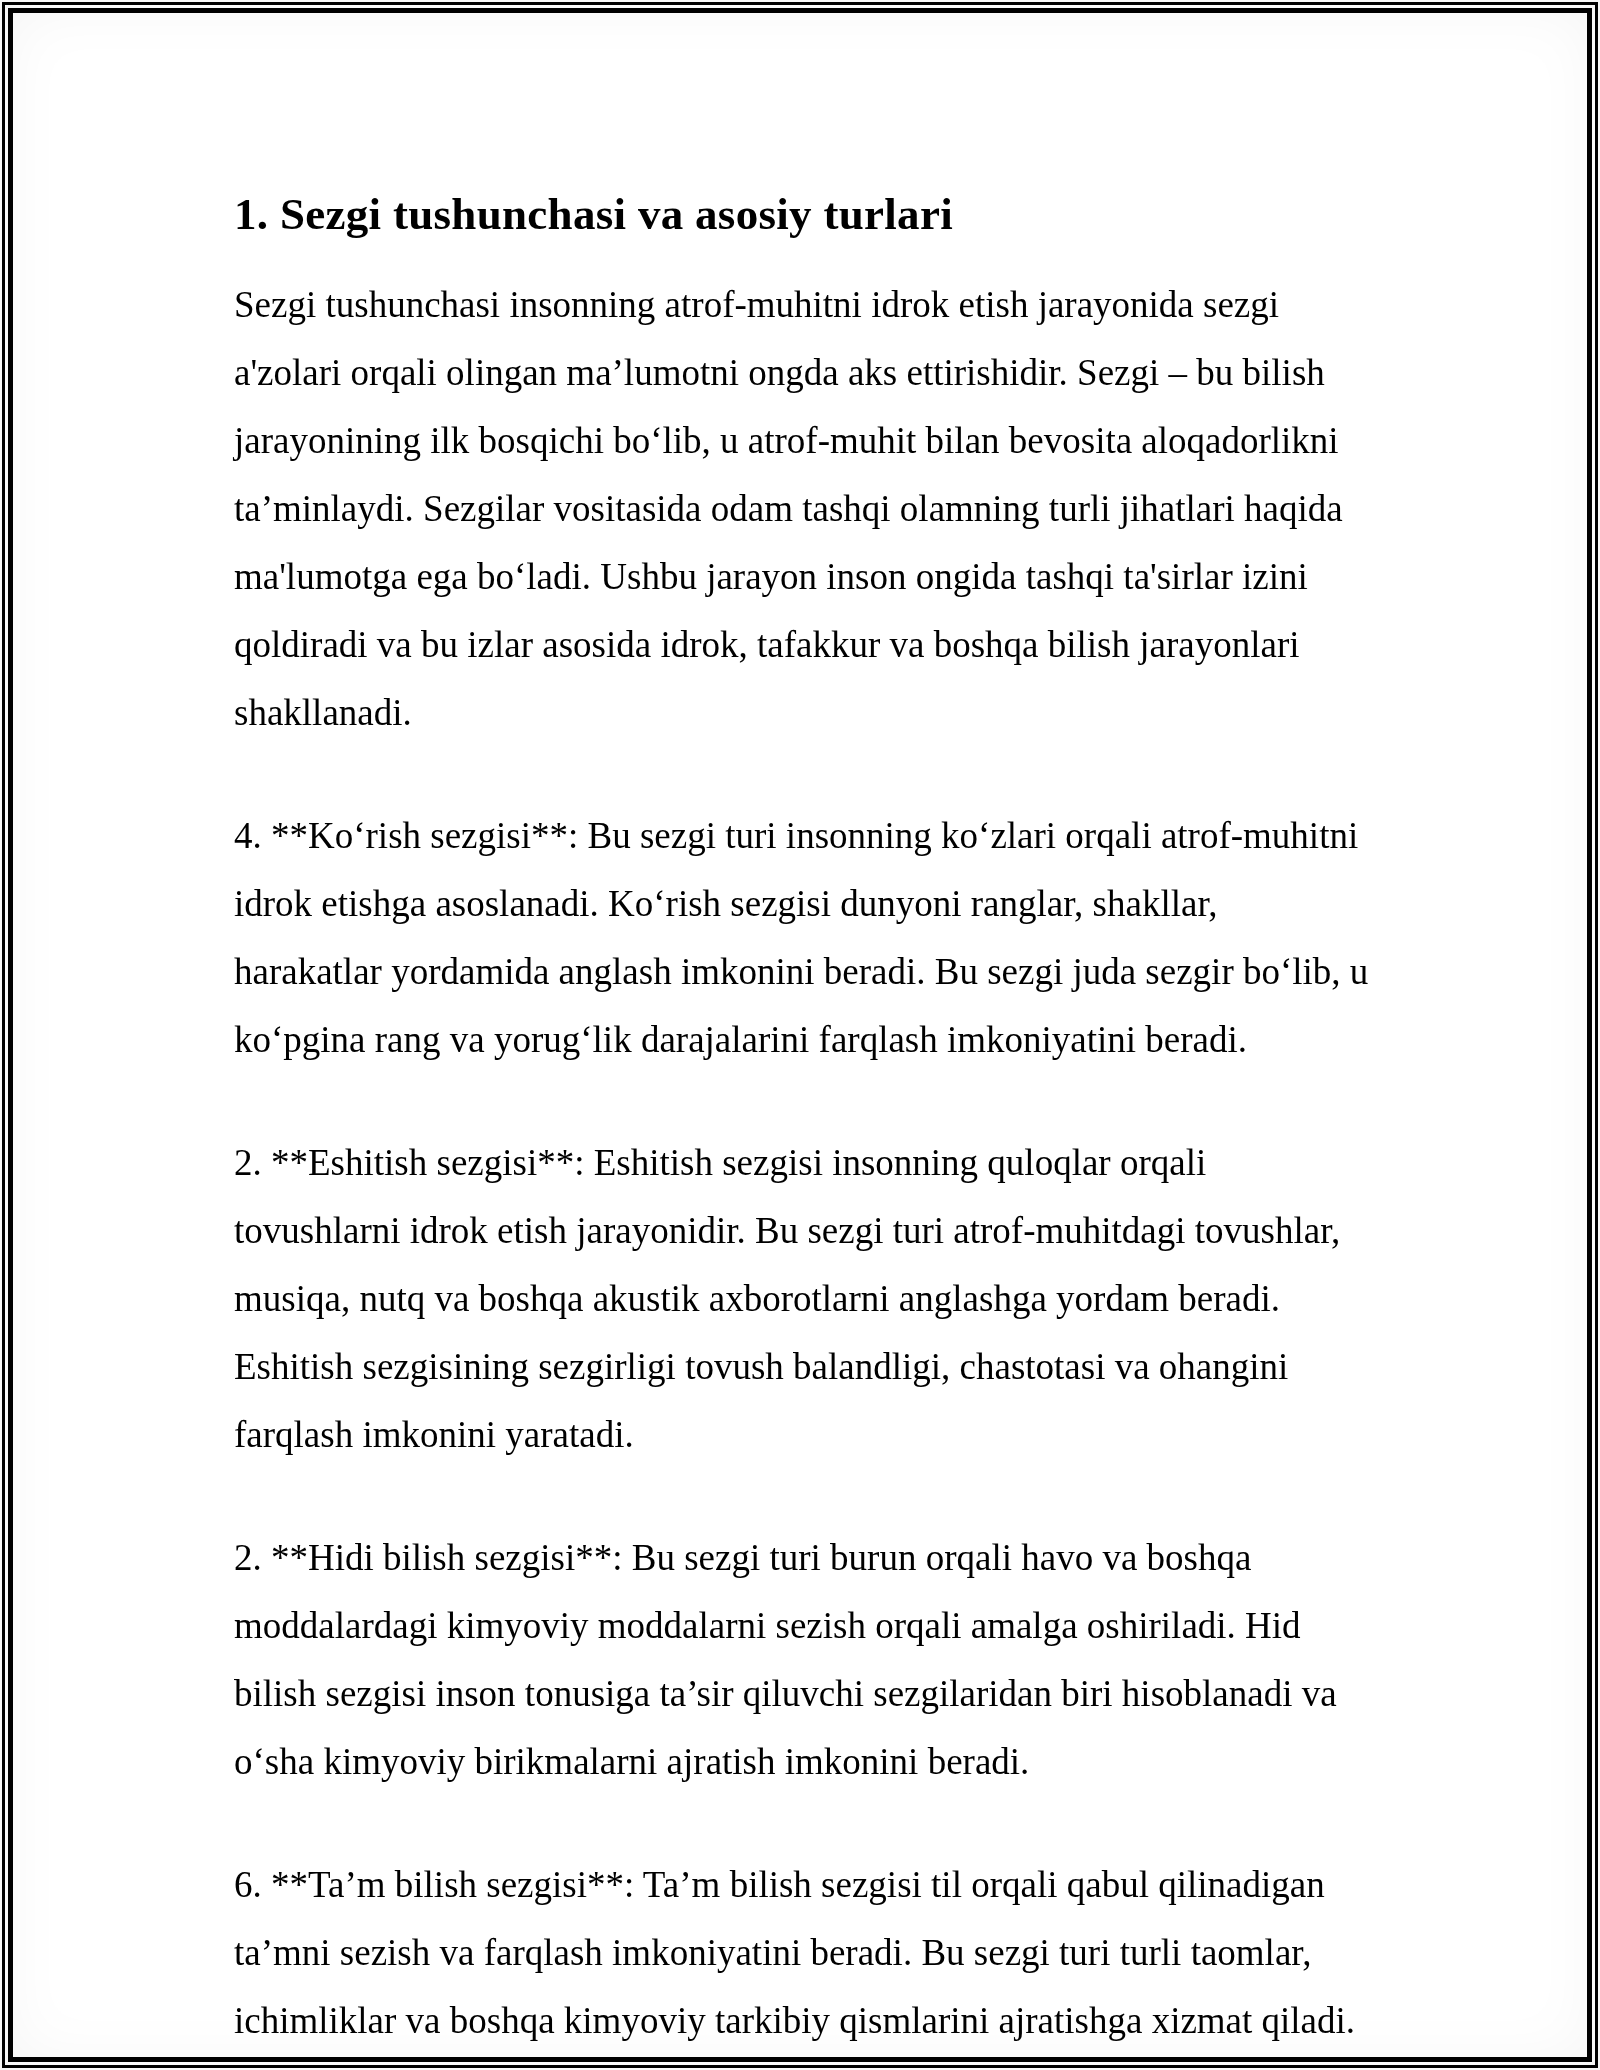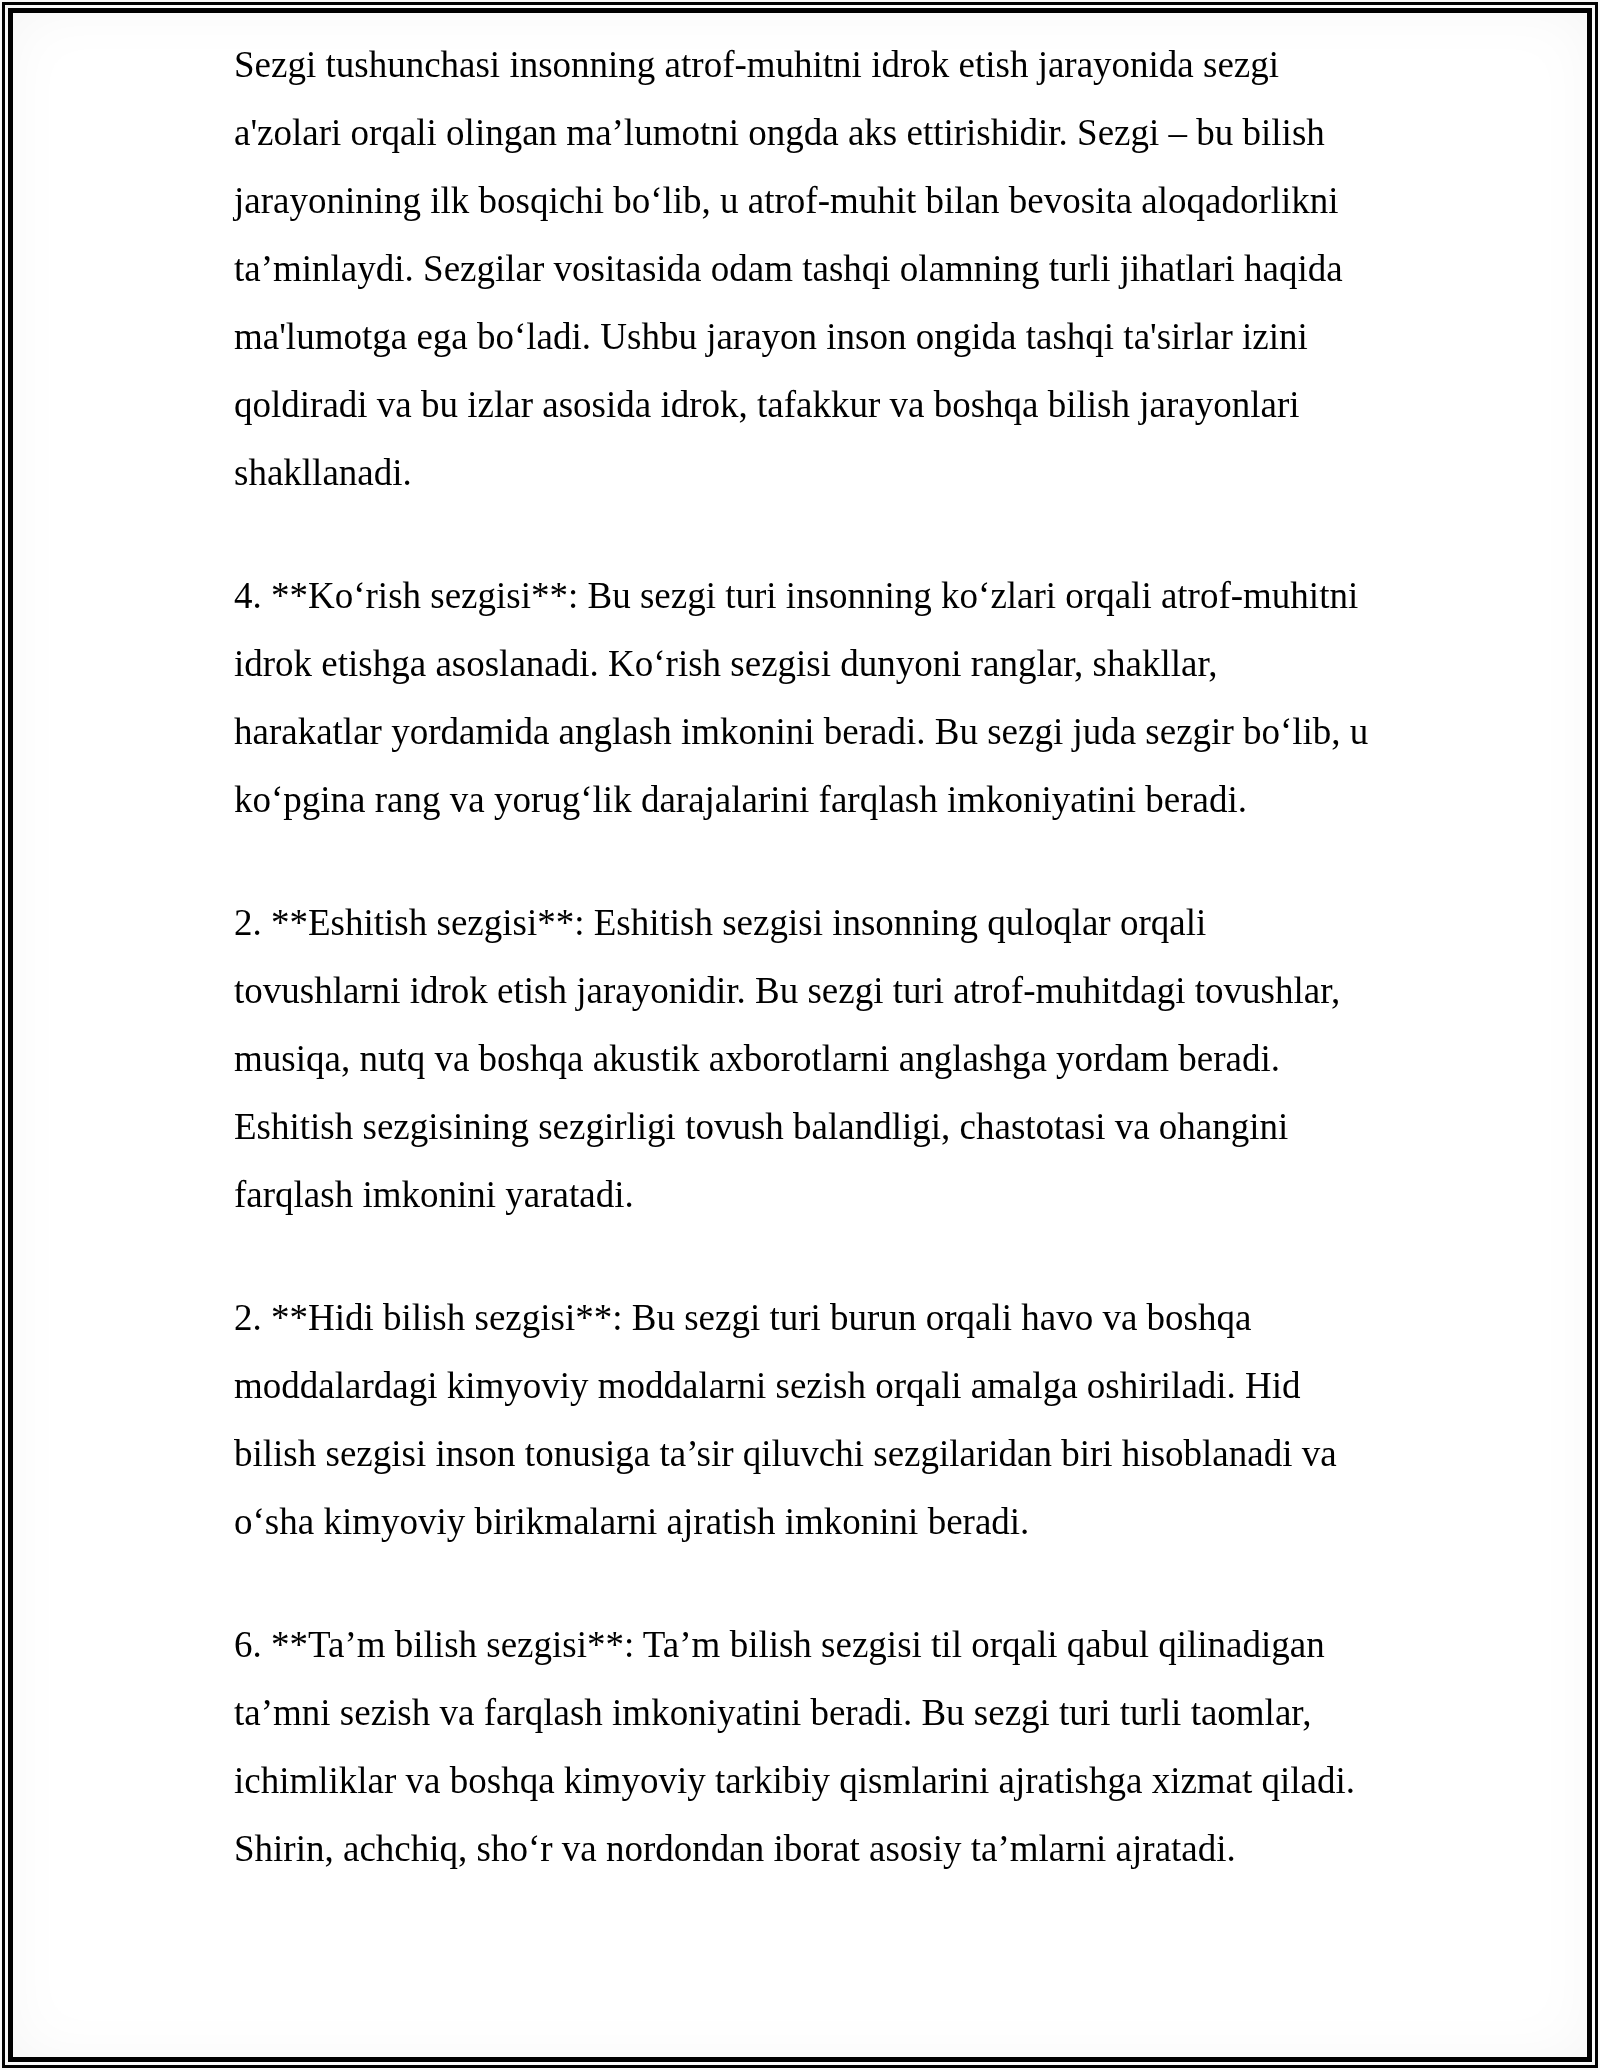--- a/index.html
+++ b/index.html
@@ -57,20 +57,21 @@
   }
 </style>
 </head>
 <body>
 
 <div class="page">
   <div class="frame-outer"></div>
   <div class="frame-inner"></div>
 
   <div class="content">
+    <h1 class="doc-title">1. Sezgi tushunchasi va asosiy turlari</h1>
 
     <p class="para first">Sezgi tushunchasi insonning atrof-muhitni idrok etish jarayonida sezgi
 a'zolari orqali olingan ma’lumotni ongda aks ettirishidir. Sezgi – bu bilish
 jarayonining ilk bosqichi boʻlib, u atrof-muhit bilan bevosita aloqadorlikni
 ta’minlaydi. Sezgilar vositasida odam tashqi olamning turli jihatlari haqida
 ma'lumotga ega boʻladi. Ushbu jarayon inson ongida tashqi ta'sirlar izini
 qoldiradi va bu izlar asosida idrok, tafakkur va boshqa bilish jarayonlari
 shakllanadi.</p>
 
 

